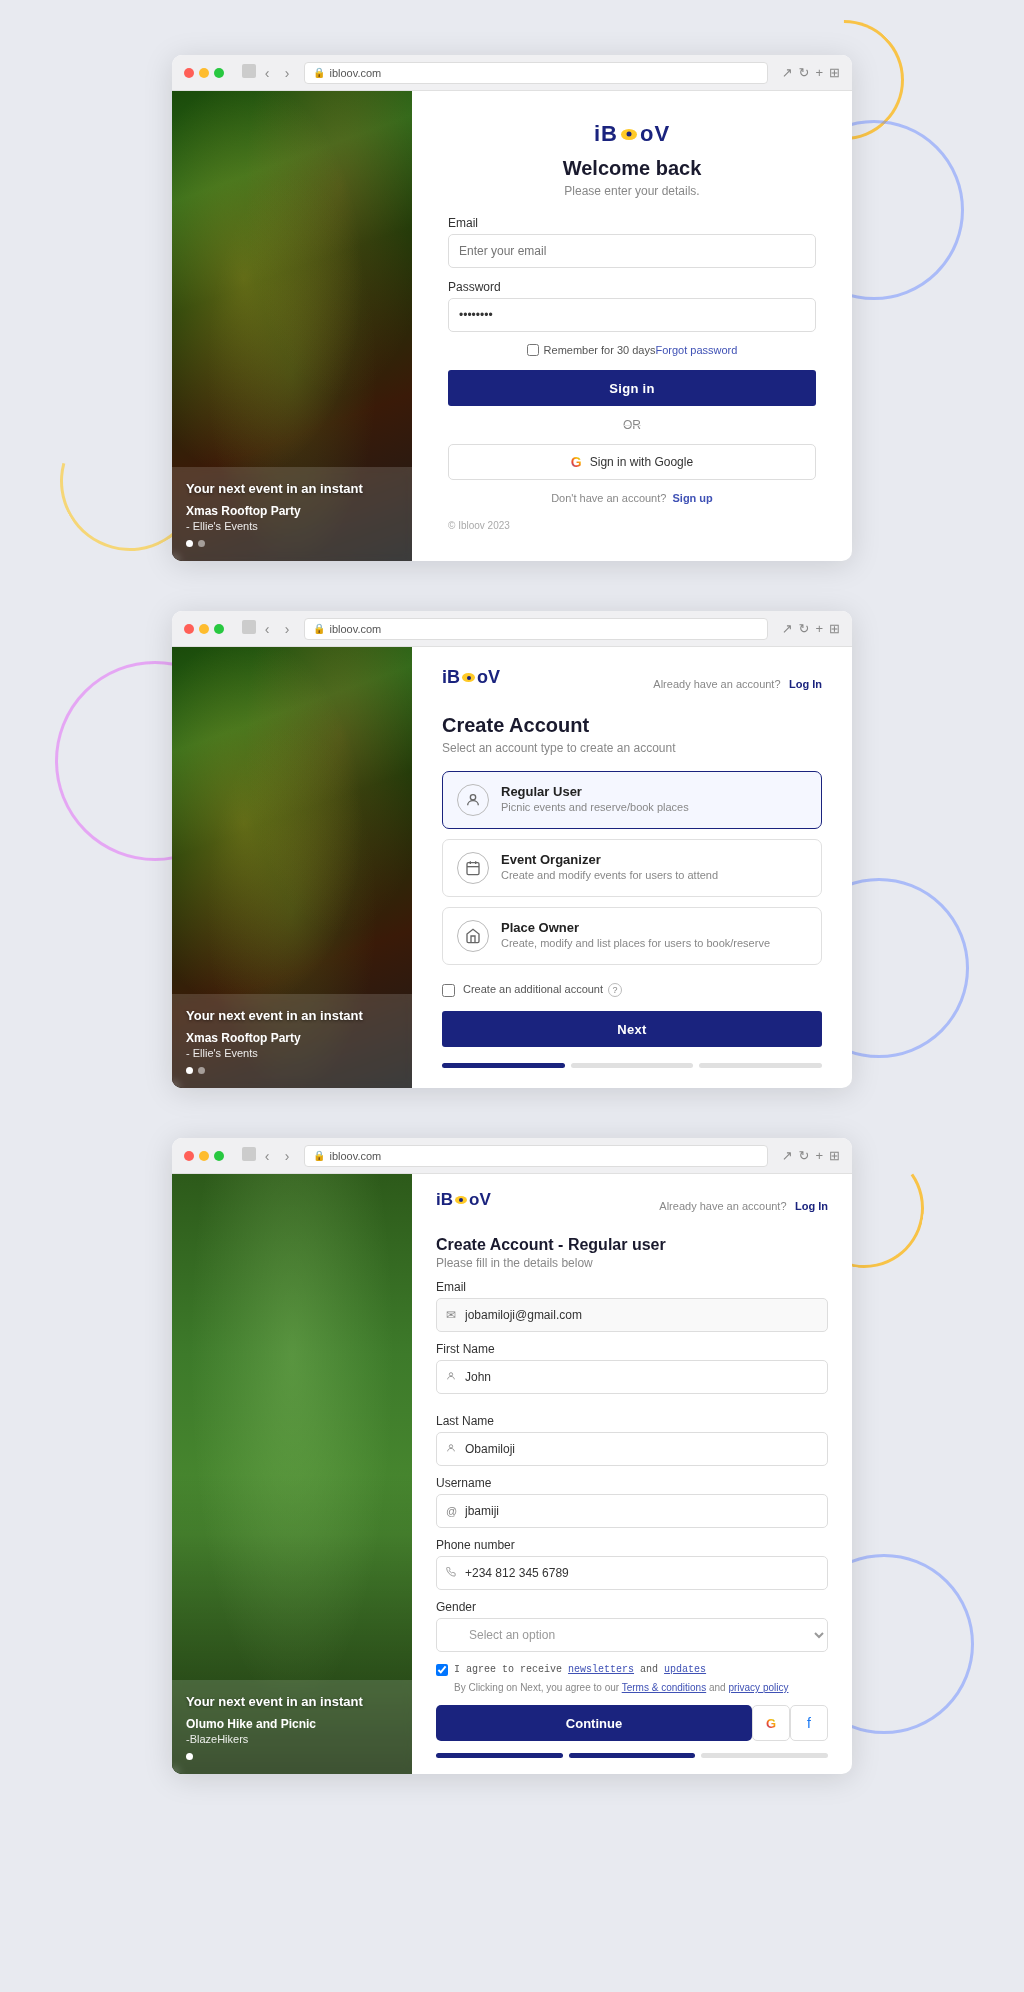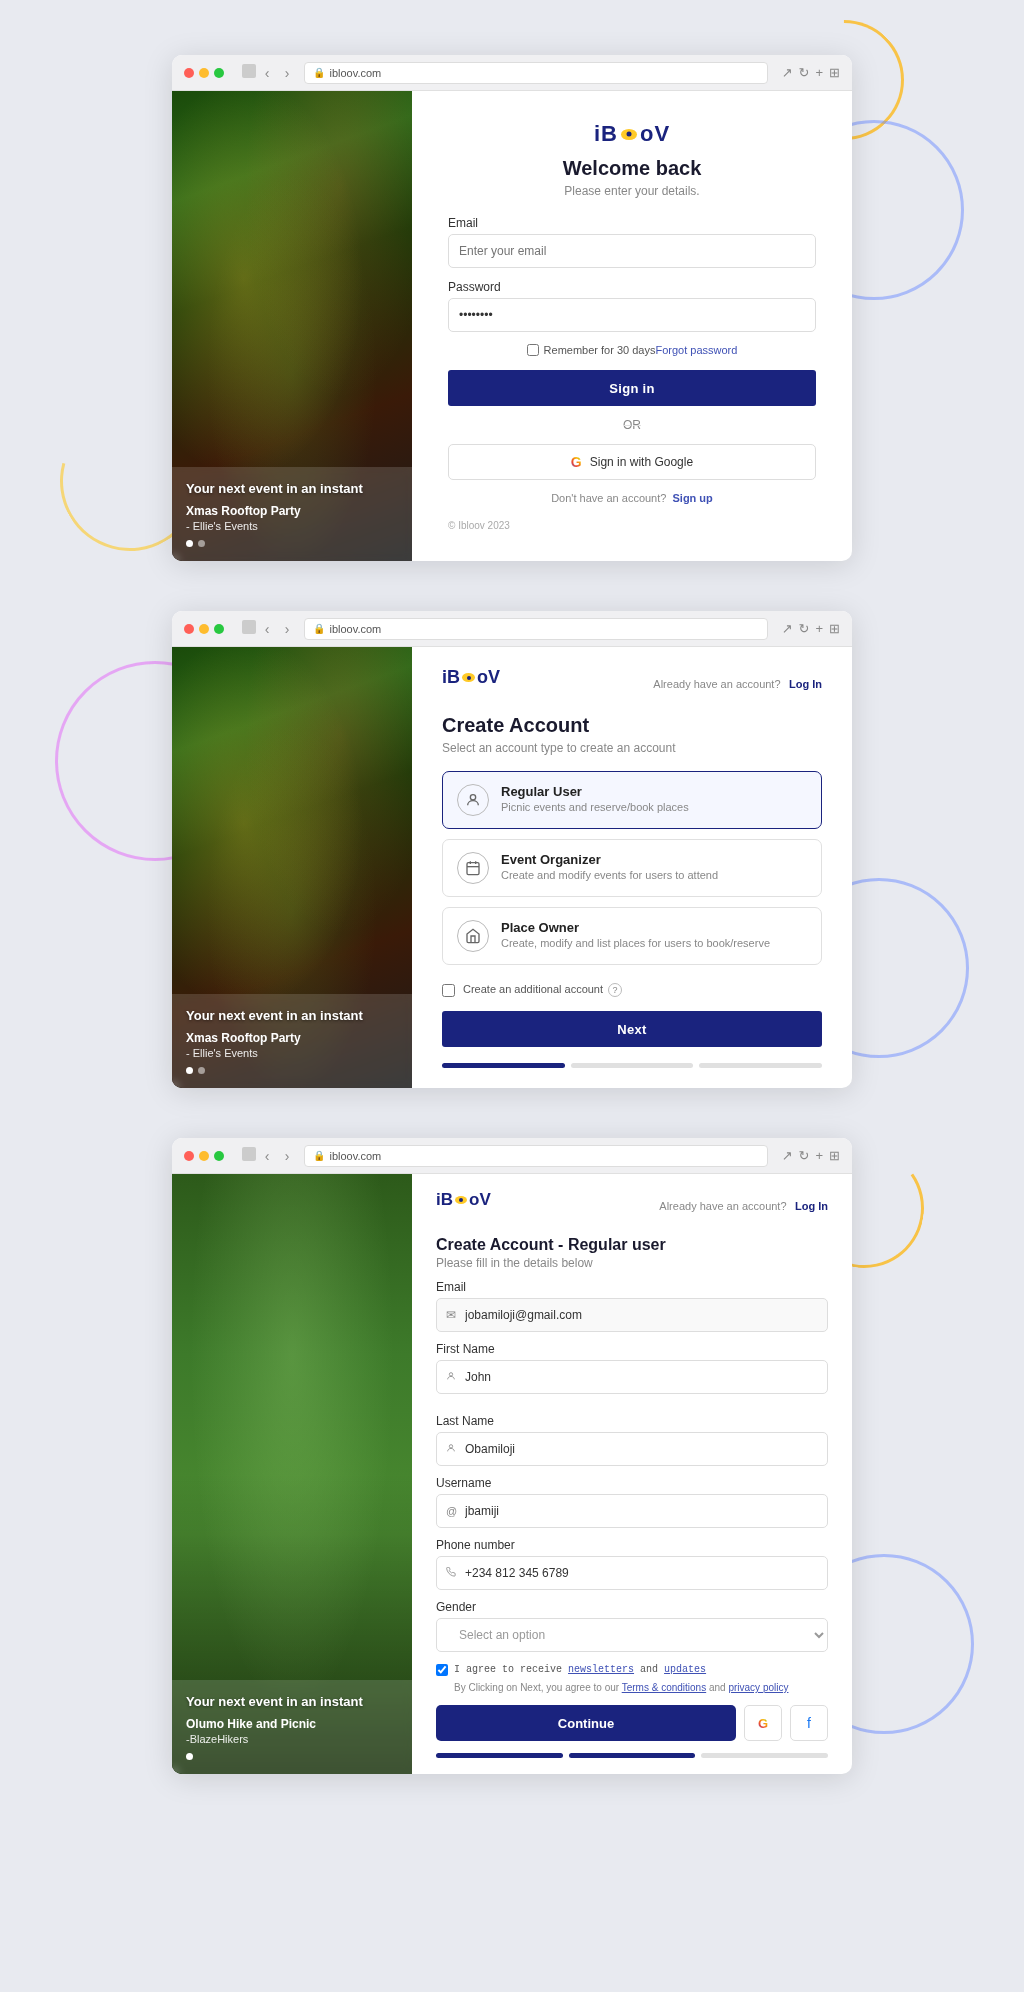--- a/index.html
+++ b/index.html
@@ -495,21 +495,21 @@
     }
     .input-with-icon .form-input {
       padding-left: 28px;
     }
 
     .form-select {
       width: 100%;
       height: 34px;
       border: 1px solid #ddd;
       border-radius: 5px;
-      padding: 0 18px;
+      padding: 0 28px;
       font-size: 12px;
       color: #999;
       outline: none;
       appearance: auto;
       background: #fff;
     }
 
     .terms-row {
       display: flex;
       align-items: flex-start;
@@ -536,21 +536,20 @@
       margin-top: 3px;
       line-height: 1.5;
     }
     .terms-subtext a {
       color: #3f51b5;
       text-decoration: underline;
     }
 
     .continue-row {
       display: flex;
-      gap: 8px;
       width: 100%;
       margin-top: 6px;
     }
     .btn-continue {
       flex: 1;
       height: 36px;
       background: #1a237e;
       color: #fff;
       border: none;
       border-radius: 5px;

